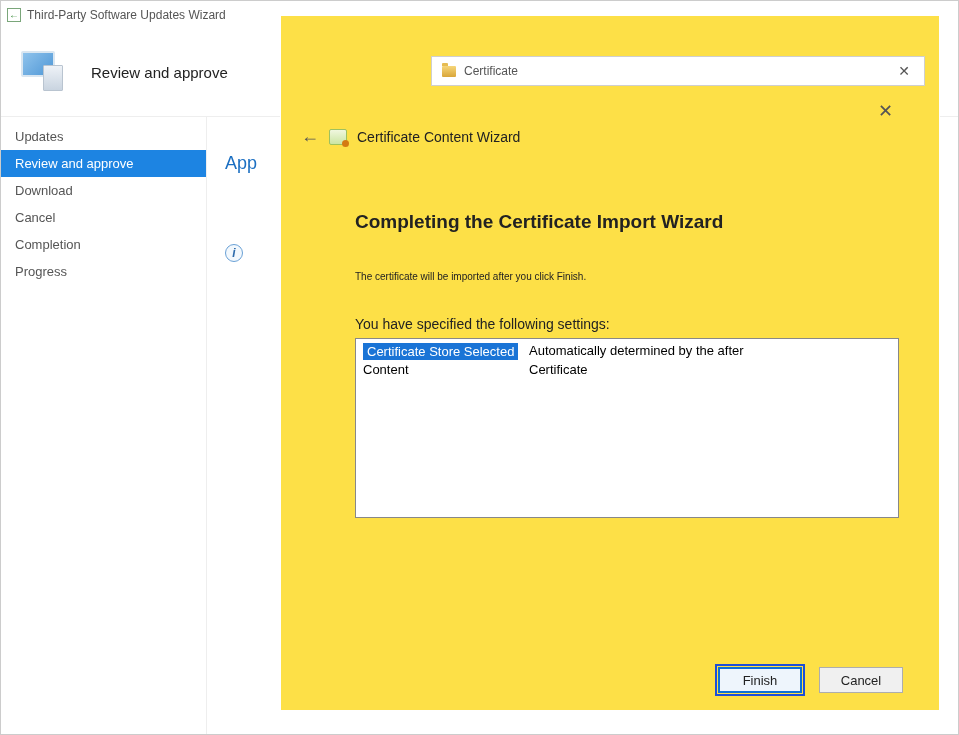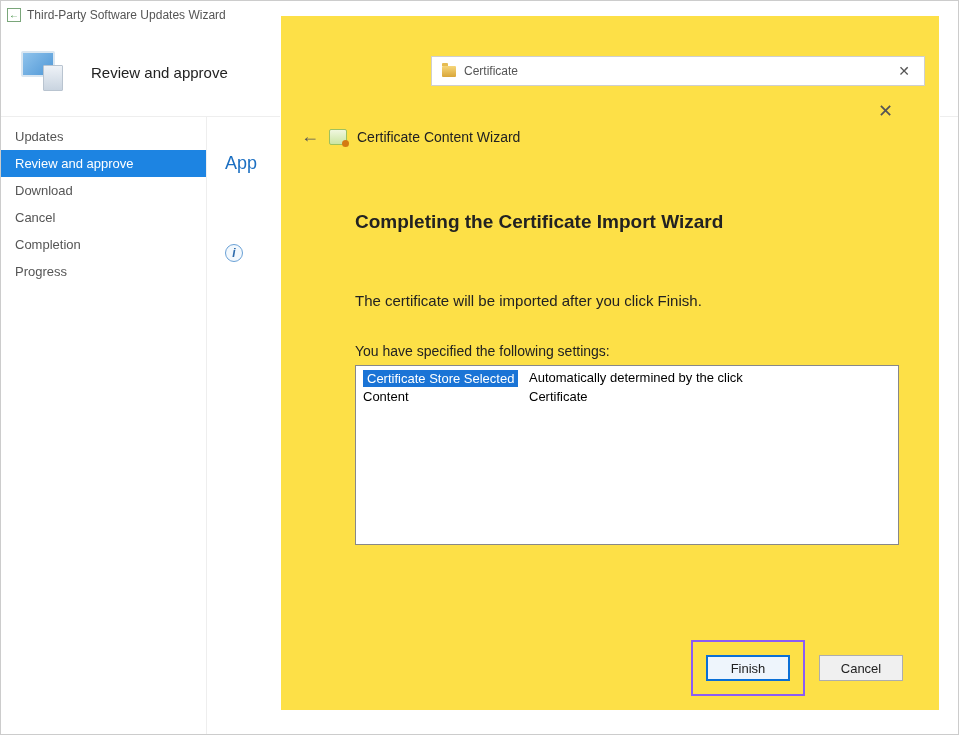--- a/index.html
+++ b/index.html
@@ -184,22 +184,22 @@
     background: #d47a12;
   }
 
   .inner h1 {
     font-size: 19px;
     font-weight: 600;
     color: #222;
     margin: 64px 0 17px 54px;
   }
   .inner .desc {
-    margin: 59px 0 0 54px;
-    font-size: 15px;
+    margin: 38px 0 0 54px;
+    font-size: 10px;
     color: #222;
   }
   .inner .sub {
     margin: 34px 0 6px 54px;
     font-size: 14px;
     color: #222;
   }
   .settings-box {
     margin-left: 54px;
     width: 544px;
@@ -232,22 +232,22 @@
     font-family: inherit;
     font-size: 13px;
     color: #222;
     cursor: pointer;
   }
   .btn.primary {
     border: 2px solid #0a6fd6;
     background: #eef5fc;
   }
   .highlight-red {
-    border: 2px solid #8b5cf6;
-    padding: 13px;
+    border: 2px solid #1d4ed8;
+    padding: 1px;
   }
 </style>
 </head>
 <body>
 
 <div class="wizard-titlebar">
   <span class="title-icon">←</span>
   <span>Third-Party Software Updates Wizard</span>
   <span class="spacer"></span>
 </div>
@@ -296,21 +296,21 @@
 
     <h1>Completing the Certificate Import Wizard</h1>
 
     <div class="desc">The certificate will be imported after you click Finish.</div>
 
     <div class="sub">You have specified the following settings:</div>
 
     <div class="settings-box">
       <div class="row">
         <div class="cell-l"><span class="sel">Certificate Store Selected</span></div>
-        <div class="cell-r">Automatically determined by the click</div>
+        <div class="cell-r">Automatically determined by the after</div>
       </div>
       <div class="row">
         <div class="cell-l">Content</div>
         <div class="cell-r">Certificate</div>
       </div>
     </div>
 
     <div class="button-row">
       <span class="highlight-red">
         <button class="btn primary">Finish</button>

